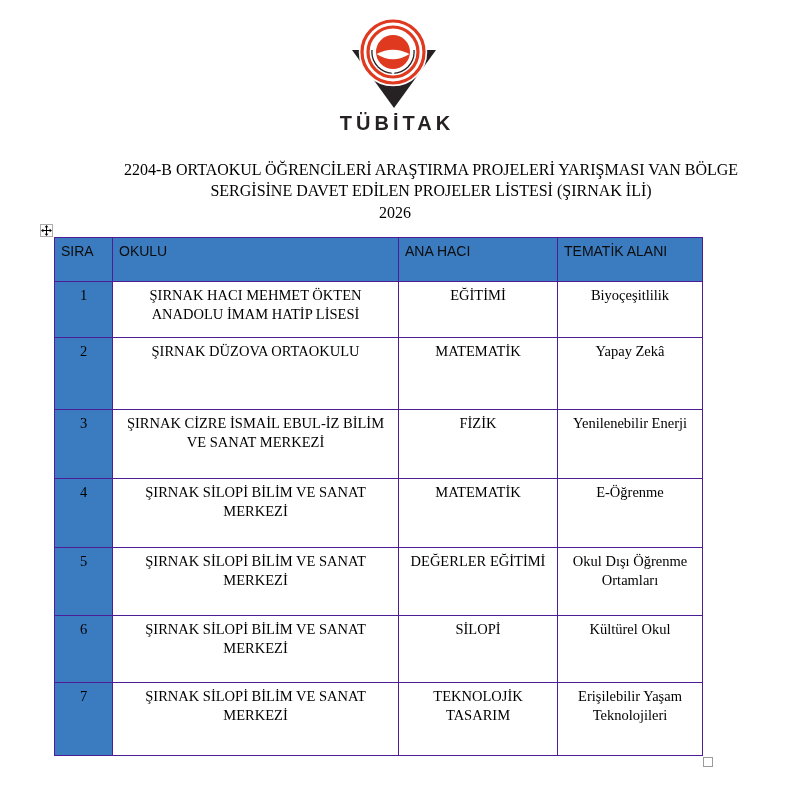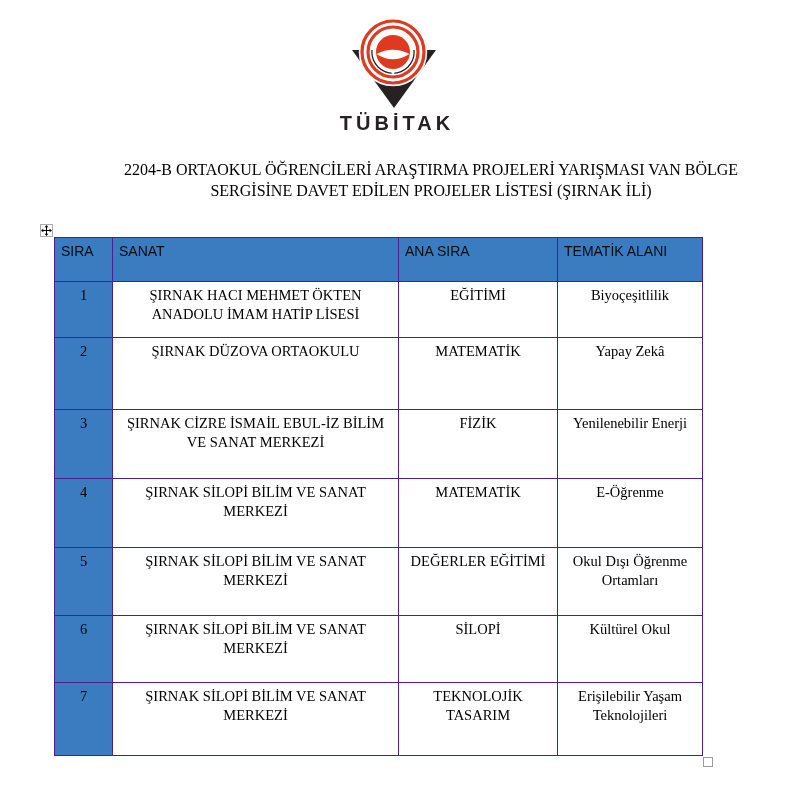--- a/index.html
+++ b/index.html
@@ -85,20 +85,21 @@
     <circle class="lg-white-stroke" cx="48" cy="34" r="25"></circle>
     <circle class="lg-red-stroke" cx="48" cy="34" r="31"></circle>
     <circle class="lg-red-stroke" cx="48" cy="34" r="25"></circle>
     <circle class="lg-red" cx="48" cy="34" r="17"></circle>
     <path class="lg-white" d="M31.5,36 Q48,27.5 64.5,36 Q48,46.5 31.5,36 Z"></path>
   </svg>
   <div class="wordmark">TÜBİTAK</div>
 
   <div class="title">2204-B ORTAOKUL ÖĞRENCİLERİ ARAŞTIRMA PROJELERİ YARIŞMASI VAN BÖLGE
 SERGİSİNE DAVET EDİLEN PROJELER LİSTESİ (ŞIRNAK İLİ)</div>
+  <div class="year">2026</div>
 
   <div class="move-handle">
     <svg width="11" height="11" viewBox="0 0 11 11" aria-hidden="true">
       <line x1="1.8" y1="5.5" x2="9.2" y2="5.5" stroke="#000" stroke-width="1"></line>
       <line x1="5.5" y1="1.8" x2="5.5" y2="9.2" stroke="#000" stroke-width="1"></line>
       <polygon points="5.5,0 3.7,2.3 7.3,2.3" fill="#000"></polygon>
       <polygon points="5.5,11 3.7,8.7 7.3,8.7" fill="#000"></polygon>
       <polygon points="0,5.5 2.3,3.7 2.3,7.3" fill="#000"></polygon>
       <polygon points="11,5.5 8.7,3.7 8.7,7.3" fill="#000"></polygon>
     </svg>
@@ -107,22 +108,22 @@
   <table class="tbl">
     <colgroup>
       <col style="width:58px">
       <col style="width:286px">
       <col style="width:159px">
       <col style="width:145px">
     </colgroup>
     <thead>
       <tr>
         <th>SIRA</th>
-        <th>SANAT</th>
-        <th>ANA SIRA</th>
+        <th>OKULU</th>
+        <th>ANA HACI</th>
         <th>TEMATİK ALANI</th>
       </tr>
     </thead>
     <tbody>
     <tr>
       <td class="c-sira">1</td>
       <td class="c-okulu">ŞIRNAK HACI MEHMET ÖKTEN
 ANADOLU İMAM HATİP LİSESİ</td>
       <td class="c-ana">EĞİTİMİ</td>
       <td class="c-tematik">Biyoçeşitlilik</td>

